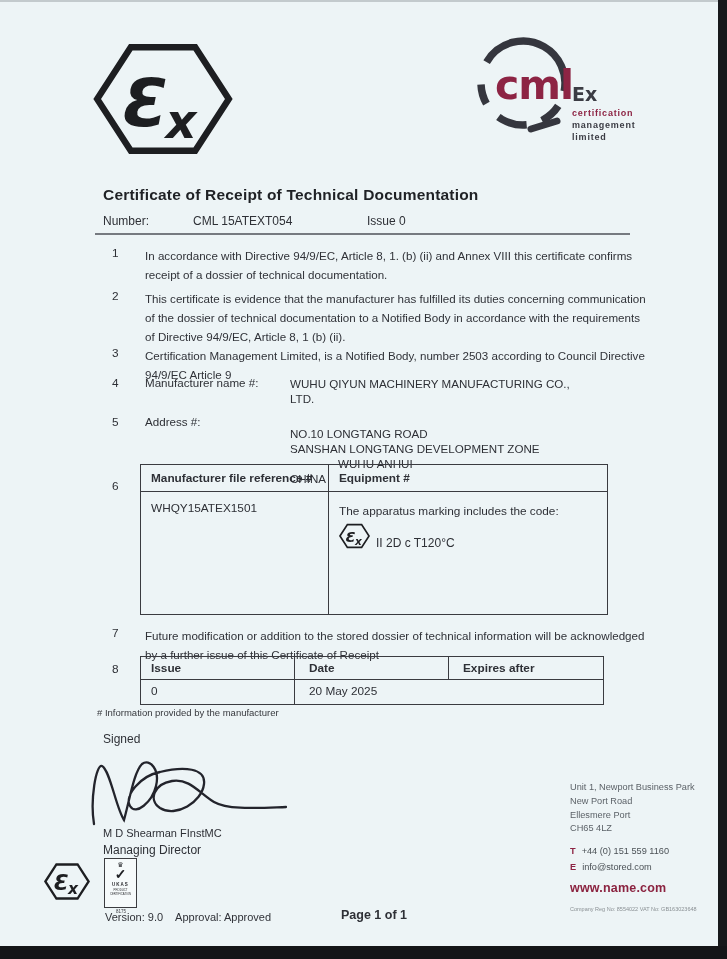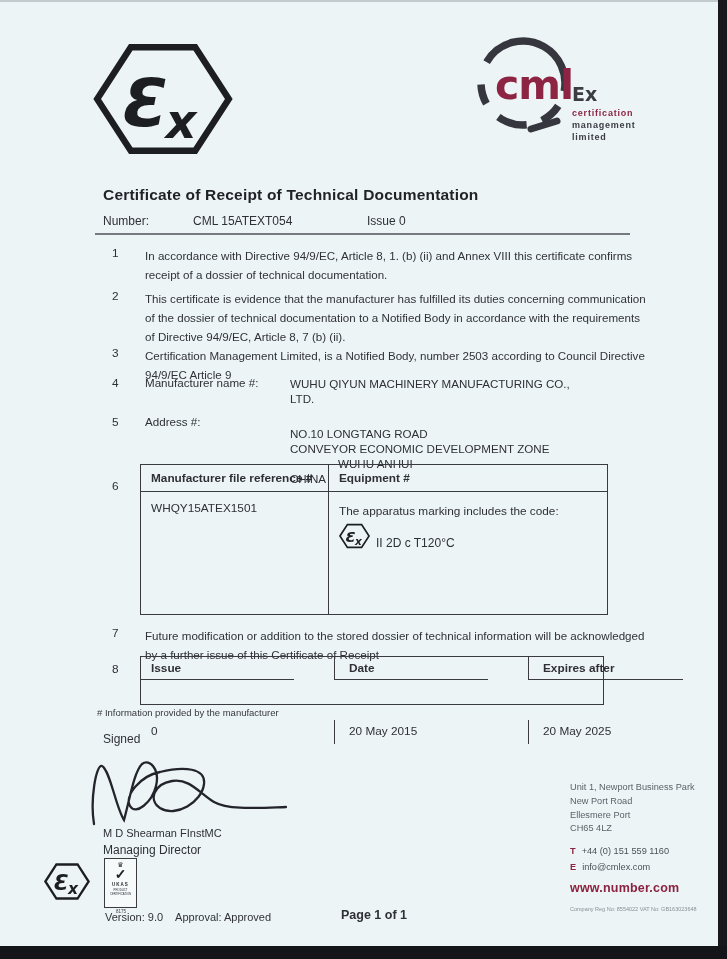--- a/index.html
+++ b/index.html
@@ -26,21 +26,21 @@
   .kv-label{font-size:11.6px;}
   .kv-value{font-size:11.6px;line-height:15.2px;}
   
   .tbl{border:1.4px solid #3a3b40;background:transparent;}
   .cell{font-size:11.8px;box-sizing:border-box;}
   .hdr{font-weight:bold;}
   .file-table{left:140px;top:464px;width:466px;height:149px;display:grid;grid-template-columns:187px 279px;grid-template-rows:27px 1fr;}
   .file-table .c2{border-left:1.3px solid #3a3b40;}
   .file-table .r1{border-bottom:1.3px solid #3a3b40;line-height:26px;padding:0 0 0 10px;}
   .file-table .body{padding:0 10px;overflow:hidden;}
-  .issue-table{left:140px;top:656px;width:462px;height:47px;display:grid;grid-template-columns:153px 154px 155px;grid-template-rows:23px 24px;gap:40px;}
+  .issue-table{left:140px;top:656px;width:462px;height:47px;display:grid;grid-template-columns:153px 154px 155px;grid-template-rows:23px 24px;}
   .issue-table .cell{padding-left:10px;line-height:22px;box-sizing:border-box;}
   .issue-table .r1{border-bottom:1.3px solid #3a3b40;}
   .issue-table .c2,.issue-table .c3{border-left:1.3px solid #3a3b40;padding-left:14px;}
   .footnote{left:97px;top:707px;font-size:9.5px;color:#36383d;}
   .signed{left:103px;top:732px;font-size:12px;}
   .sig-name{left:103px;top:827px;font-size:11px;}
   .sig-title{left:103px;top:843px;font-size:12px;}
   .version-line{left:105px;top:911px;font-size:11px;color:#303238;}
   .version-line span{margin-right:12px;}
   .page-num{left:341px;top:908px;font-size:12.5px;font-weight:bold;}
@@ -99,34 +99,34 @@
 <div class="abs title">Certificate of Receipt of Technical Documentation</div>
 <div class="abs num-label">Number:</div>
 <div class="abs num-value">CML 15ATEXT054</div>
 <div class="abs issue-value">Issue 0</div>
 <div class="abs head-rule"></div>
 
 <div class="abs clause-num" style="left:112px;top:246px;">1</div>
 <div class="abs clause-text" style="left:145px;top:246px;">In accordance with Directive 94/9/EC, Article 8, 1. (b) (ii) and Annex VIII this certificate confirms receipt of a dossier of technical documentation.</div>
 
 <div class="abs clause-num" style="left:112px;top:289px;">2</div>
-<div class="abs clause-text" style="left:145px;top:289px;">This certificate is evidence that the manufacturer has fulfilled its duties concerning communication of the dossier of technical documentation to a Notified Body in accordance with the requirements of Directive 94/9/EC, Article 8, 7 (b) (ii).</div>
+<div class="abs clause-text" style="left:145px;top:289px;">This certificate is evidence that the manufacturer has fulfilled its duties concerning communication of the dossier of technical documentation to a Notified Body in accordance with the requirements of Directive 94/9/EC, Article 8, 1 (b) (ii).</div>
 
 <div class="abs clause-num" style="left:112px;top:346px;">3</div>
 <div class="abs clause-text" style="left:145px;top:346px;">Certification Management Limited, is a Notified Body, number 2503 according to Council Directive 94/9/EC Article 9</div>
 
 <div class="abs clause-num" style="left:112px;top:376px;">4</div>
 <div class="abs kv-label" style="left:145px;top:376px;">Manufacturer name #:</div>
 <div class="abs kv-value" style="left:290px;top:376px;">WUHU QIYUN MACHINERY MANUFACTURING CO.,</div>
 <div class="abs kv-value" style="left:290px;top:391px;">LTD.</div>
 
 <div class="abs clause-num" style="left:112px;top:415px;">5</div>
 <div class="abs kv-label" style="left:145px;top:415px;">Address #:</div>
 <div class="abs kv-value" style="left:290px;top:426px;">NO.10 LONGTANG ROAD</div>
-<div class="abs kv-value" style="left:290px;top:441px;">CONVEYOR ECONOMIC DEVELOPMENT ZONE</div>
+<div class="abs kv-value" style="left:290px;top:441px;">SANSHAN LONGTANG DEVELOPMENT ZONE</div>
 <div class="abs kv-value" style="left:290px;top:456px;margin-left:48px;">WUHU ANHUI</div>
 <div class="abs kv-value" style="left:290px;top:471px;">CHINA</div>
 
 <div class="abs clause-num" style="left:112px;top:479px;">6</div>
 <div class="abs tbl file-table">
   <div class="cell hdr r1 c1">Manufacturer file reference #</div>
   <div class="cell hdr r1 c2">Equipment #</div>
   <div class="cell body c1">
     <div class="eq-name">WHQY15ATEX1501</div>
   </div>
@@ -147,21 +147,20 @@
 
 <div class="abs clause-num" style="left:112px;top:626px;">7</div>
 <div class="abs clause-text" style="left:145px;top:626px;">Future modification or addition to the stored dossier of technical information will be acknowledged by a further issue of this Certificate of Receipt</div>
 
 <div class="abs clause-num" style="left:112px;top:662px;">8</div>
 <div class="abs tbl issue-table">
   <div class="cell hdr r1 c1">Issue</div>
   <div class="cell hdr r1 c2">Date</div>
   <div class="cell hdr r1 c3">Expires after</div>
   <div class="cell c1">0</div>
-  <div class="cell c2">20 May 2015</div>
   <div class="cell c3">20 May 2025</div>
 </div>
 
 <div class="abs footnote"># Information provided by the manufacturer</div>
 
 <div class="abs signed">Signed</div>
 <div class="abs" style="left:86px;top:750px;">
   <svg width="250" height="80" viewBox="0 0 250 80">
     <path d="M8,74 C4,50 10,14 16,16 C24,20 30,58 38,70 C44,48 48,22 56,14 C64,8 74,20 70,36 C66,52 50,66 44,56 C38,46 54,26 74,22 C98,16 120,18 118,34 C116,52 90,68 74,58 C62,50 68,34 86,31 C104,28 114,44 128,52 C142,60 170,58 200,57" fill="none" stroke="#23242c" stroke-width="2.3" stroke-linecap="round"></path>
   </svg>
@@ -194,16 +193,16 @@
 <div class="abs contact-addr">
   <div>Unit 1, Newport Business Park</div>
   <div>New Port Road</div>
   <div>Ellesmere Port</div>
   <div>CH65 4LZ</div>
 </div>
 <div class="abs contact-row" style="top:846px;">
   <b>T</b><span>+44 (0) 151 559 1160</span>
 </div>
 <div class="abs contact-row" style="top:862px;">
-  <b>E</b><span>info@cmlex.com</span>
-</div>
-<div class="abs website">www.number.com</div>
+  <b>E</b><span>info@stored.com</span>
+</div>
+<div class="abs website">www.name.com</div>
 <div class="abs reg-line">Company Reg No: 8554022   VAT No: GB163023648</div>
 
 </body></html>

